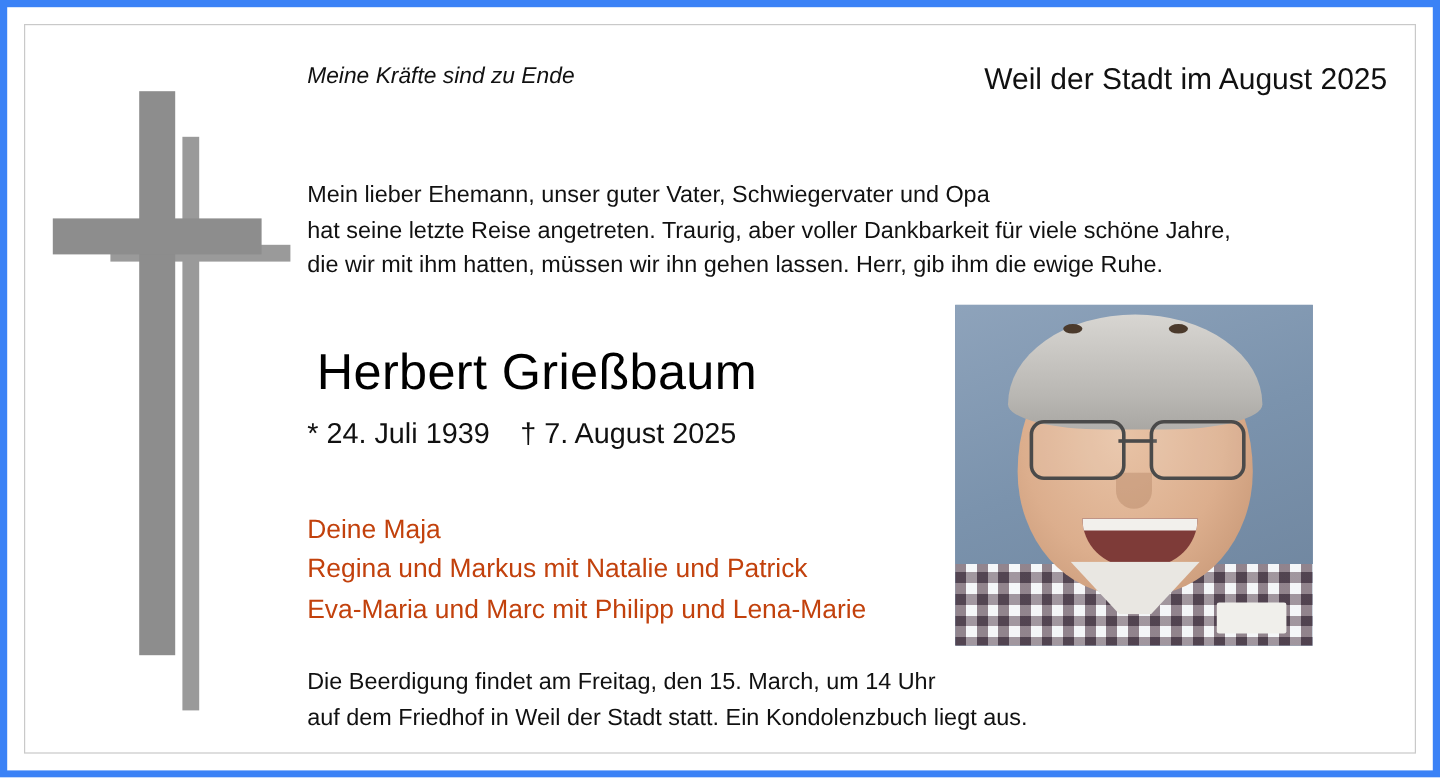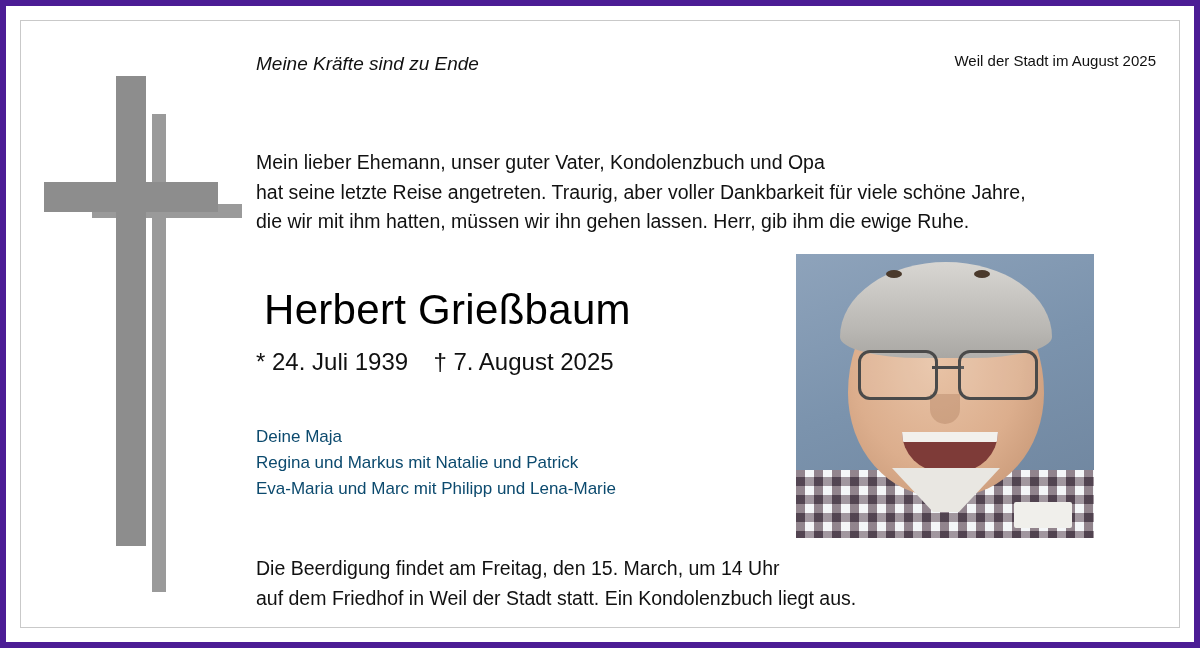--- a/index.html
+++ b/index.html
@@ -12,21 +12,21 @@
     height: 648px;
     font-family: "Liberation Sans", sans-serif;
     overflow: hidden;
   }
   .obituary-card {
     position: relative;
     box-sizing: border-box;
     width: 1200px;
     height: 648px;
     background: #ffffff;
-    border: 6px solid #4c1d95;
+    border: 6px solid #3b82f6;
     padding: 0;
   }
   .inner-frame {
     position: absolute;
     left: 14px;
     top: 14px;
     right: 14px;
     bottom: 14px;
     border: 1px solid #c9c9c9;
     box-sizing: border-box;
@@ -80,21 +80,21 @@
     top: 44px;
     font-style: italic;
     font-size: 19px;
     line-height: 1.45;
     color: #111111;
   }
   .place-date {
     position: absolute;
     right: 38px;
     top: 46px;
-    font-size: 15px;
+    font-size: 25px;
     color: #111111;
     text-align: right;
   }
   .intro {
     position: absolute;
     left: 250px;
     top: 142px;
     font-size: 19.5px;
     line-height: 1.52;
     color: #111111;
@@ -116,23 +116,23 @@
     color: #111111;
   }
   .dates .sep {
     display: inline-block;
     width: 12px;
   }
   .family {
     position: absolute;
     left: 250px;
     top: 418px;
-    font-size: 17px;
+    font-size: 22px;
     line-height: 1.52;
-    color: #0c4a6e;
+    color: #c2410c;
   }
   .funeral {
     position: absolute;
     left: 250px;
     top: 548px;
     font-size: 19.5px;
     line-height: 1.52;
     color: #111111;
   }
 
@@ -267,21 +267,21 @@
     <div class="main-horz"></div>
   </div>
 
   <div class="verse">
     <div>Meine Kräfte sind zu Ende</div>
   </div>
 
   <div class="place-date">Weil der Stadt im August 2025</div>
 
   <div class="intro">
-    <div>Mein lieber Ehemann, unser guter Vater, Kondolenzbuch und Opa</div>
+    <div>Mein lieber Ehemann, unser guter Vater, Schwiegervater und Opa</div>
     <div>hat seine letzte Reise angetreten. Traurig, aber voller Dankbarkeit für viele schöne Jahre,</div>
     <div>die wir mit ihm hatten, müssen wir ihn gehen lassen. Herr, gib ihm die ewige Ruhe.</div>
   </div>
 
   <div class="name">Herbert Grießbaum</div>
 
   <div class="dates">
     <span>* 24. Juli 1939</span>
     <span class="sep"></span>
     <span>† 7. August 2025</span>

